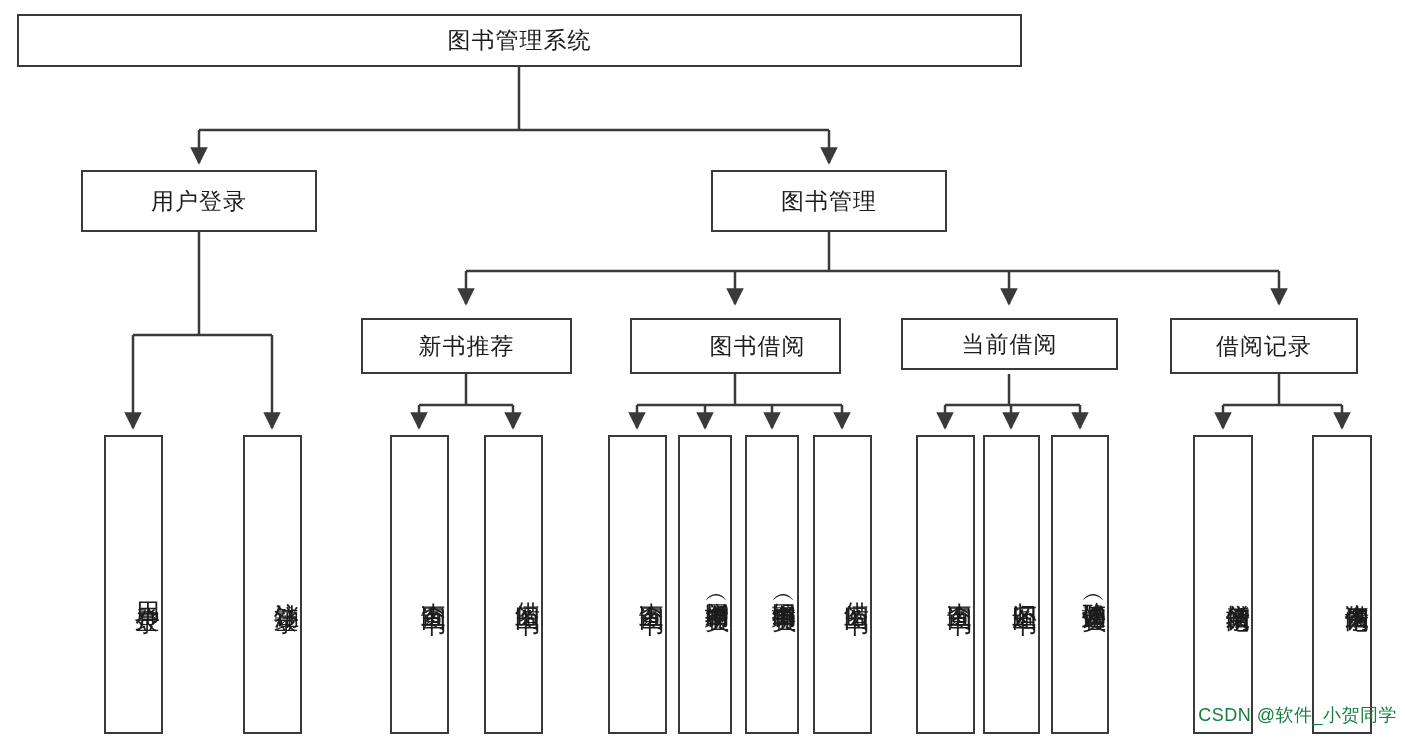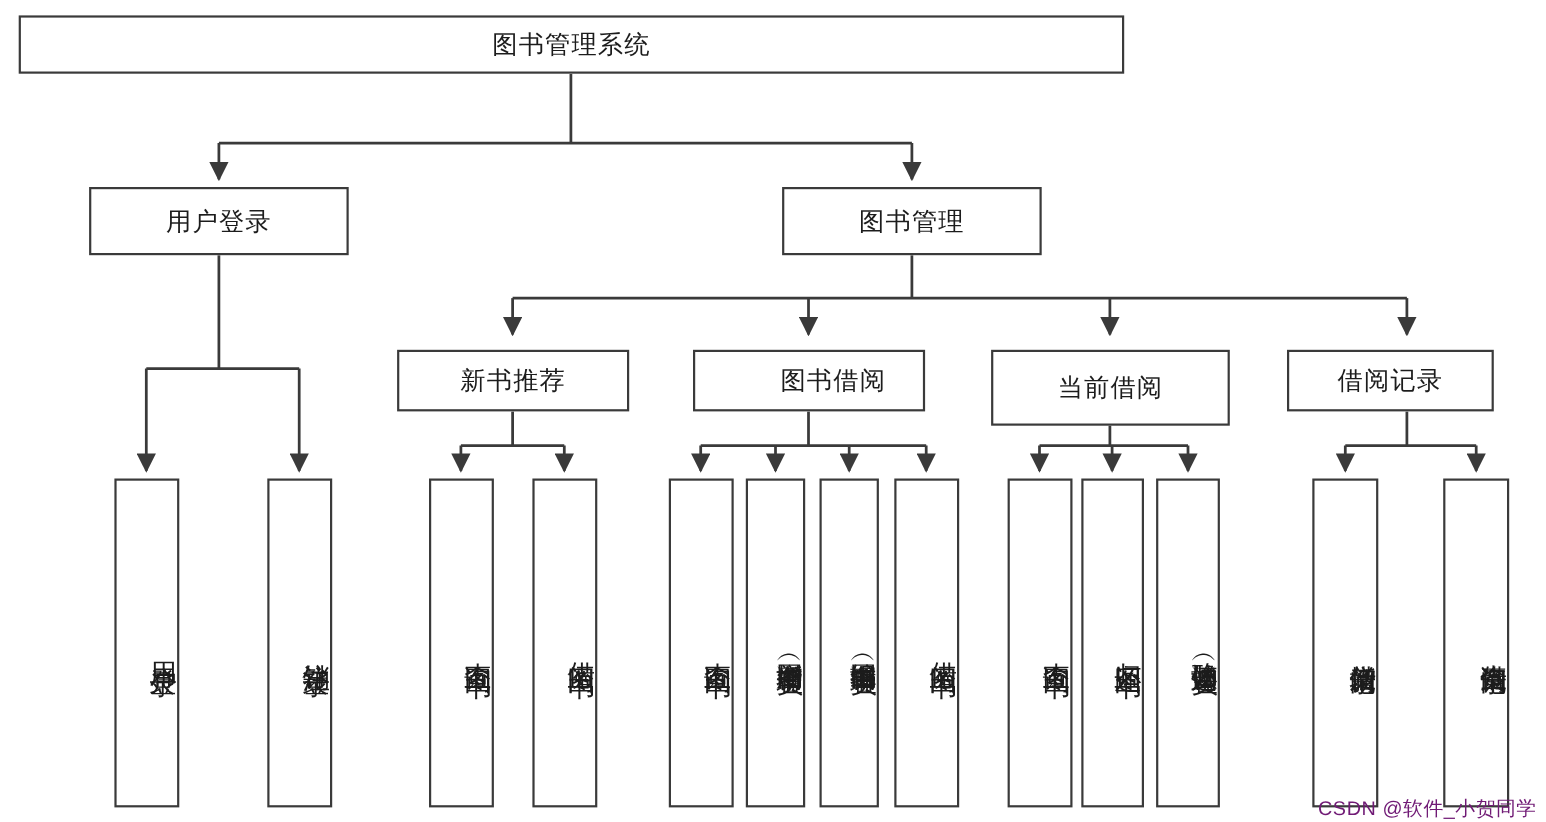--- a/index.html
+++ b/index.html
@@ -52,23 +52,23 @@
     font-size: 24px;
     letter-spacing: 1px;
   }
   .node-label {
     display: block;
     white-space: nowrap;
   }
   #watermark {
     position: absolute;
     right: 8px;
-    bottom: 0;
+    bottom: 20px;
     font-size: 18px;
-    color: #701a75;
+    color: #15803d;
     letter-spacing: 0.5px;
     white-space: nowrap;
   }
 </style>
 </head>
 <body>
 
 <div id="canvas">
 
   <svg id="wires" viewBox="0 0 1405 747" xmlns="http://www.w3.org/2000/svg">
@@ -134,21 +134,21 @@
   <div class="node horiz" style="left:361px; top:318px; width:211px; height:56px;">
     <span class="node-label">新书推荐</span>
   </div>
 
   <div class="node horiz" style="left:711px; top:170px; width:236px; height:62px;">
     <span class="node-label">图书管理</span>
   </div>
   <div class="node horiz" style="left:630px; top:318px; width:211px; height:56px;padding-left:44px;">
     <span class="node-label">图书借阅</span>
   </div>
-  <div class="node horiz" style="left:901px; top:318px; width:217px; height:69px;">
+  <div class="node horiz" style="left:901px; top:318px; width:217px; height:52px;">
     <span class="node-label">当前借阅</span>
   </div>
   <div class="node horiz" style="left:1170px; top:318px; width:188px; height:56px;">
     <span class="node-label">借阅记录</span>
   </div>
 
   <div class="node vert" style="left:104px; top:435px; width:59px; height:299px;">
     <span class="node-label">用户登录</span>
   </div>
   <div class="node vert" style="left:243px; top:435px; width:59px; height:299px;">

